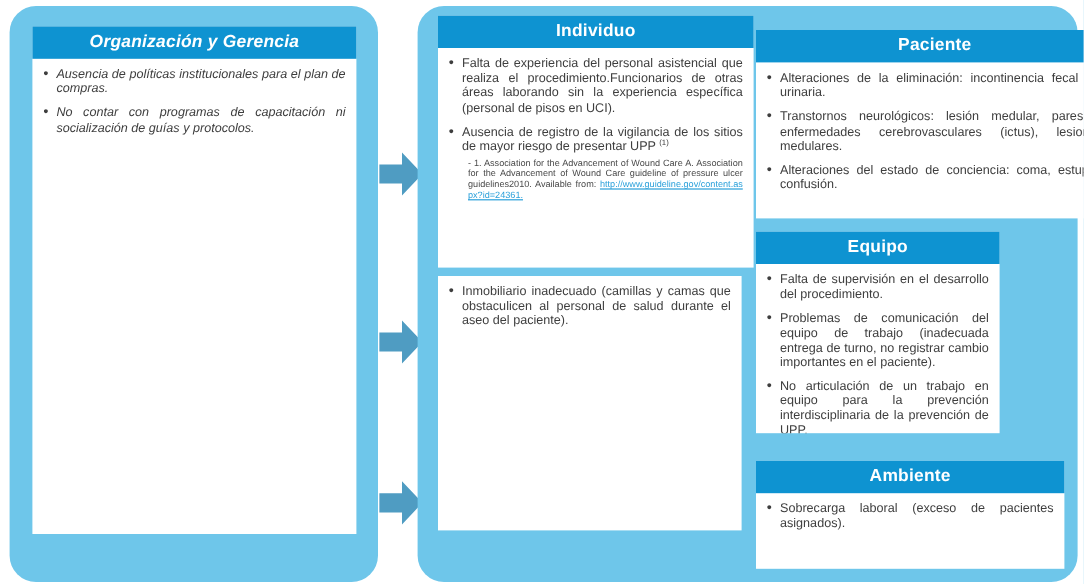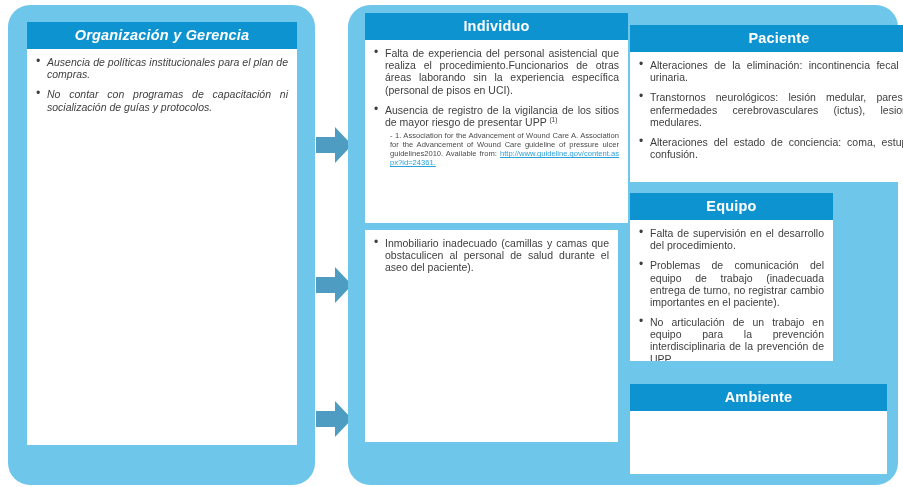--- a/index.html
+++ b/index.html
@@ -143,18 +143,19 @@
           <li>Problemas de comunicación del equipo de trabajo (inadecuada entrega de turno, no registrar cambio importantes en el paciente).</li>
           <li>No articulación de un trabajo en equipo para la prevención interdisciplinaria de la prevención de UPP.</li>
         </ul>
       </div>
     </div>
 
     <div class="panel panel-ambiente">
       <div class="panel-header">Ambiente</div>
       <div class="panel-body">
         <ul class="bullets">
+          <li>Sobrecarga laboral (exceso de pacientes asignados).</li>
         </ul>
       </div>
     </div>
 
   </div>
 </div>
 
 </body></html>

